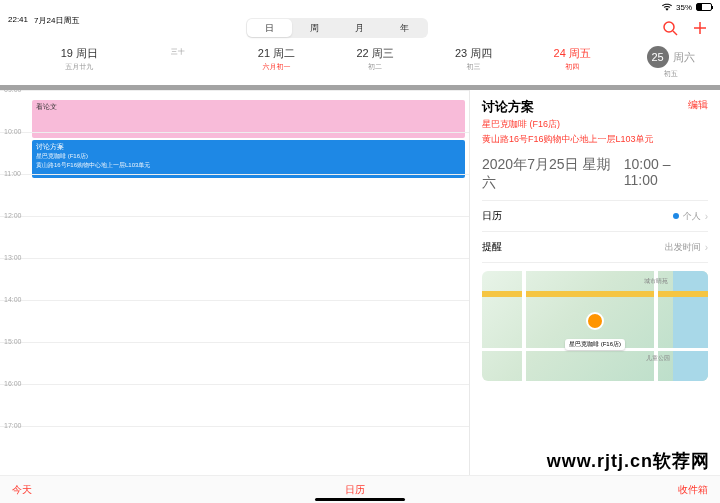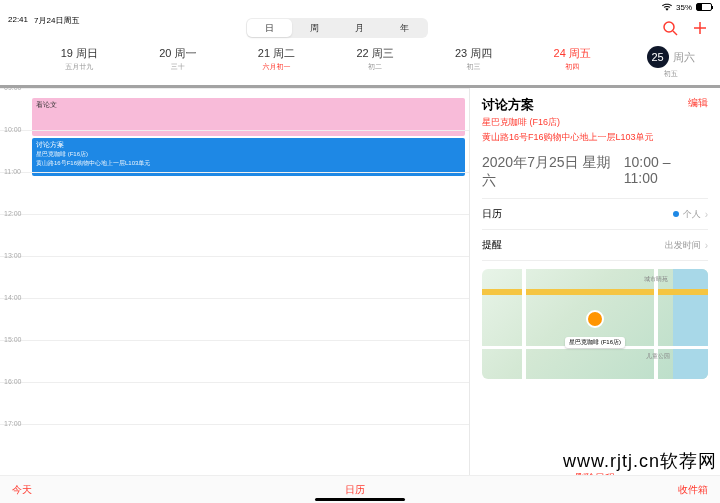--- a/index.html
+++ b/index.html
@@ -13,27 +13,27 @@
 .battery-fill { width: 35%; height: 100%; background: #000; }
 
 .header { display: flex; align-items: center; padding: 4px 12px; height: 28px; }
 .month-title { font-size: 16px; font-weight: 600; flex: 0 0 auto; }
 .view-seg { display: flex; margin: 0 auto; background: #eee; border-radius: 6px; padding: 1px; height: 20px; }
 .seg-item { padding: 2px 18px; font-size: 9px; color: #333; display: flex; align-items: center; border-radius: 5px; }
 .seg-item.active { background: #fff; box-shadow: 0 1px 2px rgba(0,0,0,0.1); }
 .header-right { display: flex; gap: 14px; align-items: center; }
 .icon-btn { width: 16px; height: 16px; color: #ff3b30; }
 
-.week-row { display: flex; border-bottom: 3px solid #a3a3a3; padding: 4px 0 6px 30px; }
+.week-row { display: flex; border-bottom: 5px solid #a3a3a3; padding: 4px 0 6px 30px; }
 .day-col { flex: 1; text-align: center; }
 .day-num { font-size: 11px; color: #333; }
 .day-sub { font-size: 7px; color: #999; margin-top: 1px; }
 .day-col.today .day-num { color: #ff3b30; }
 .day-col.today .day-sub { color: #ff3b30; }
-.day-col.selected .day-num { background: #0f172a; color: #fff; border-radius: 50%; width: 22px; height: 22px; line-height: 22px; display: inline-block; }
+.day-col.selected .day-num { background: #737373; color: #fff; border-radius: 50%; width: 22px; height: 22px; line-height: 22px; display: inline-block; }
 
 .main { display: flex; height: calc(100% - 90px); }
 .timeline { flex: 1; overflow: hidden; position: relative; border-right: 1px solid #e8e8e8; }
 .hour-row { height: 42px; border-top: 1px solid #eee; position: relative; }
 .hour-label { position: absolute; left: 4px; top: -5px; font-size: 7px; color: #aaa; }
 .event { position: absolute; left: 32px; right: 4px; border-radius: 2px; padding: 2px 4px; font-size: 7px; overflow: hidden; }
 .event-pink { background: #f8bbd9; color: #333; top: 10px; height: 38px; }
 .event-blue { background: #1e88e5; color: #fff; top: 50px; height: 38px; }
 .event-title { font-weight: 500; }
 .event-sub { font-size: 6px; opacity: 0.9; }
@@ -58,21 +58,21 @@
 .map-pin { position: absolute; left: 50%; top: 45%; transform: translate(-50%,-50%); width: 18px; height: 18px; background: #ff9500; border-radius: 50%; border: 2px solid #fff; }
 .map-label { position: absolute; left: 50%; top: 62%; transform: translateX(-50%); background: #fff; padding: 1px 4px; border-radius: 3px; font-size: 6px; white-space: nowrap; box-shadow: 0 1px 2px rgba(0,0,0,0.2); }
 .map-text { position: absolute; font-size: 6px; color: #888; }
 .delete-row { text-align: center; color: #ff3b30; font-size: 10px; padding: 8px 0; margin-top: auto; }
 
 .footer { position: absolute; bottom: 0; left: 0; right: 0; height: 28px; display: flex; align-items: center; padding: 8px 12px; border-top: 1px solid #eee; background: #fafafa; }
 .foot-left { color: #ff3b30; font-size: 10px; }
 .foot-center { flex: 1; text-align: center; color: #ff3b30; font-size: 10px; }
 .foot-right { color: #ff3b30; font-size: 10px; }
 .home-ind { position: absolute; bottom: 2px; left: 50%; transform: translateX(-50%); width: 90px; height: 3px; background: #000; border-radius: 2px; }
-.watermark { position: absolute; right: 3px; bottom: 30px; font-size: 18px; font-weight: normal; color: #000; letter-spacing: 1px; }
+.watermark { position: absolute; right: 10px; bottom: 30px; font-size: 18px; font-weight: bold; color: #000; letter-spacing: 1px; }
 </style>
 </head>
 <body>
 
 <div class="status-bar">
   <div class="status-left">
     <span>22:41</span>
     <span>7月24日周五</span>
   </div>
   <div class="status-right">
@@ -104,21 +104,20 @@
       </svg>
   </div>
 </div>
 
 <div class="week-row">
   <div class="day-col">
       <div class="day-num">19 周日</div>
       <div class="day-sub">五月廿九</div>
     </div>
   <div class="day-col">
-      <div class="day-num">20 周一</div>
       <div class="day-sub">三十</div>
     </div>
   <div class="day-col">
       <div class="day-num">21 周二</div>
       <div class="day-sub" style="color:#ff3b30">六月初一</div>
     </div>
   <div class="day-col">
       <div class="day-num">22 周三</div>
       <div class="day-sub">初二</div>
     </div>

